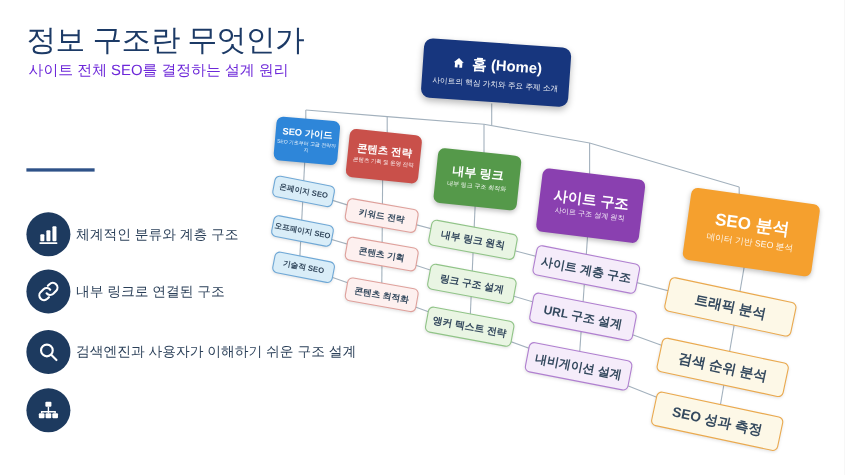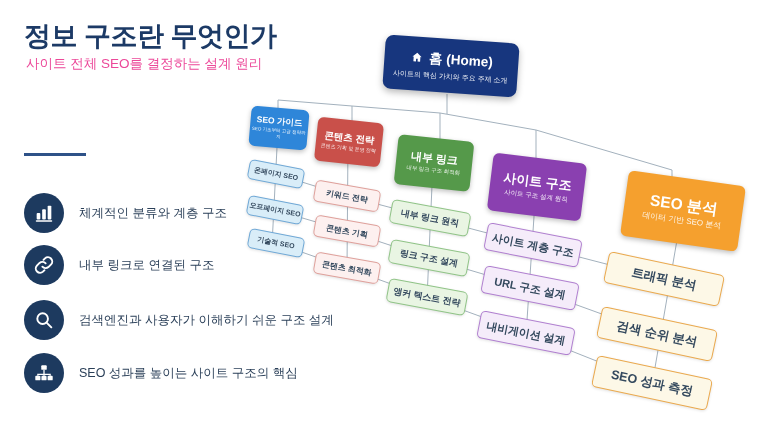--- a/index.html
+++ b/index.html
@@ -1,24 +1,24 @@
 <!DOCTYPE html>
 <html><head>
 <meta charset="utf-8">
 <style>
   html,body{margin:0;padding:0;background:#e8e8e8;}
   .slide{position:relative;width:768px;height:432px;background:#ffffff;overflow:hidden;
          font-family:"Liberation Sans","DejaVu Sans",sans-serif;}
   
-  .title{position:absolute;left:24px;top:18px;font-size:27px;font-weight:bold;color:#1c3a66;letter-spacing:-0.5px;}
-  .subtitle{position:absolute;left:26px;top:55px;font-size:13.5px;color:#ec4899;}
+  .title{position:absolute;left:24px;top:18px;font-size:27px;font-weight:normal;color:#1c3a66;letter-spacing:-0.5px;}
+  .subtitle{position:absolute;left:26px;top:55px;font-size:13.5px;color:#6d28d9;}
   .badge{position:absolute;left:23px;top:93px;background:#1c3a66;color:#fff;font-size:13px;font-weight:600;
          padding:5px 18px;border-radius:15px;}
   .rule{position:absolute;left:24px;top:153px;width:62px;height:3px;background:#2e5288;}
-  .feature{position:absolute;left:24px;height:40px;display:flex;align-items:center;gap:15px;justify-content:space-between;}
+  .feature{position:absolute;left:24px;height:40px;display:flex;align-items:center;gap:5px;justify-content:space-between;}
   .ficon{width:40px;height:40px;border-radius:50%;background:#1d3a5f;display:flex;align-items:center;justify-content:center;flex:none;}
   .ftext{font-size:12.5px;color:#2a3f58;font-weight:500;white-space:nowrap;}
   
   .wires{position:absolute;left:0;top:0;z-index:0;}
   .wires line,.wires polyline{stroke:#a3b1bd;stroke-width:1;fill:none;}
   .node{position:absolute;z-index:1;box-sizing:border-box;display:flex;flex-direction:column;
         align-items:center;justify-content:center;text-align:center;}
   .home{background:#17367e;color:#fff;border-radius:8px;box-shadow:0 3px 7px rgba(0,0,0,.28);}
   .home-title{display:flex;align-items:center;gap:6px;font-size:13.5px;font-weight:bold;}
   .home-sub{font-size:7px;margin-top:3px;opacity:.92;}
@@ -84,21 +84,20 @@
       <svg width="22" height="22" viewBox="0 0 24 24">
           <g fill="#fff">
             <rect x="9" y="3.5" width="6" height="5" rx="1"></rect>
             <rect x="2.5" y="15" width="5.6" height="5" rx="1"></rect>
             <rect x="9.2" y="15" width="5.6" height="5" rx="1"></rect>
             <rect x="15.9" y="15" width="5.6" height="5" rx="1"></rect>
           </g>
           <path d="M12 8.5v3M5.3 15v-1.5h13.4V15M12 11.5V15" stroke="#fff" stroke-width="1.4" fill="none"></path>
         </svg>
     </span>
-    <span class="ftext">SEO 성과를 높이는 사이트 구조의 핵심</span>
   </div>
 
   <svg class="wires" width="768" height="432">
     <line x1="447" y1="94" x2="447" y2="114"></line>
     <polyline points="278,100 352,106 440,113 536,130 672,170"></polyline>
     <line x1="278" y1="100" x2="278" y2="112"></line>
     <line x1="352" y1="106" x2="352" y2="122"></line>
     <line x1="440" y1="113" x2="440" y2="141"></line>
     <line x1="536" y1="130" x2="536" y2="160"></line>
     <line x1="672" y1="170" x2="672" y2="182"></line>

